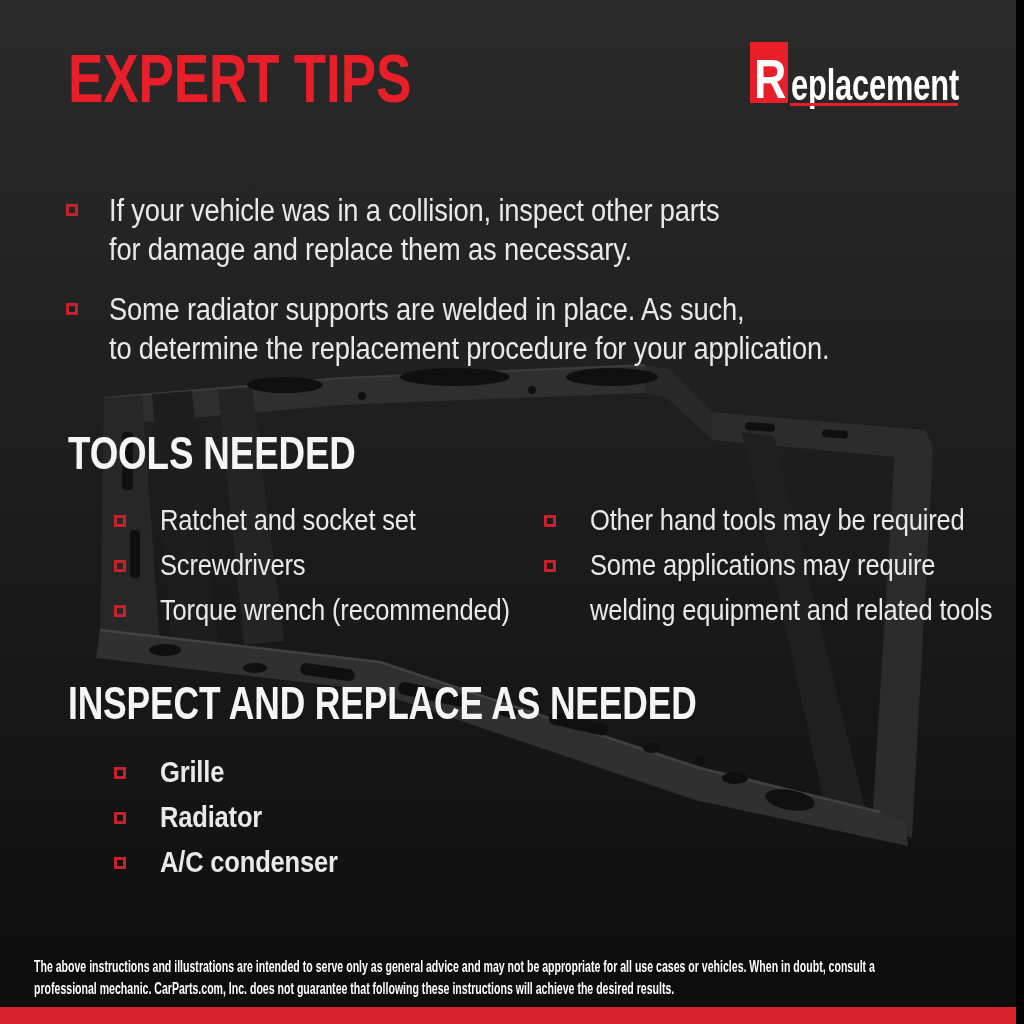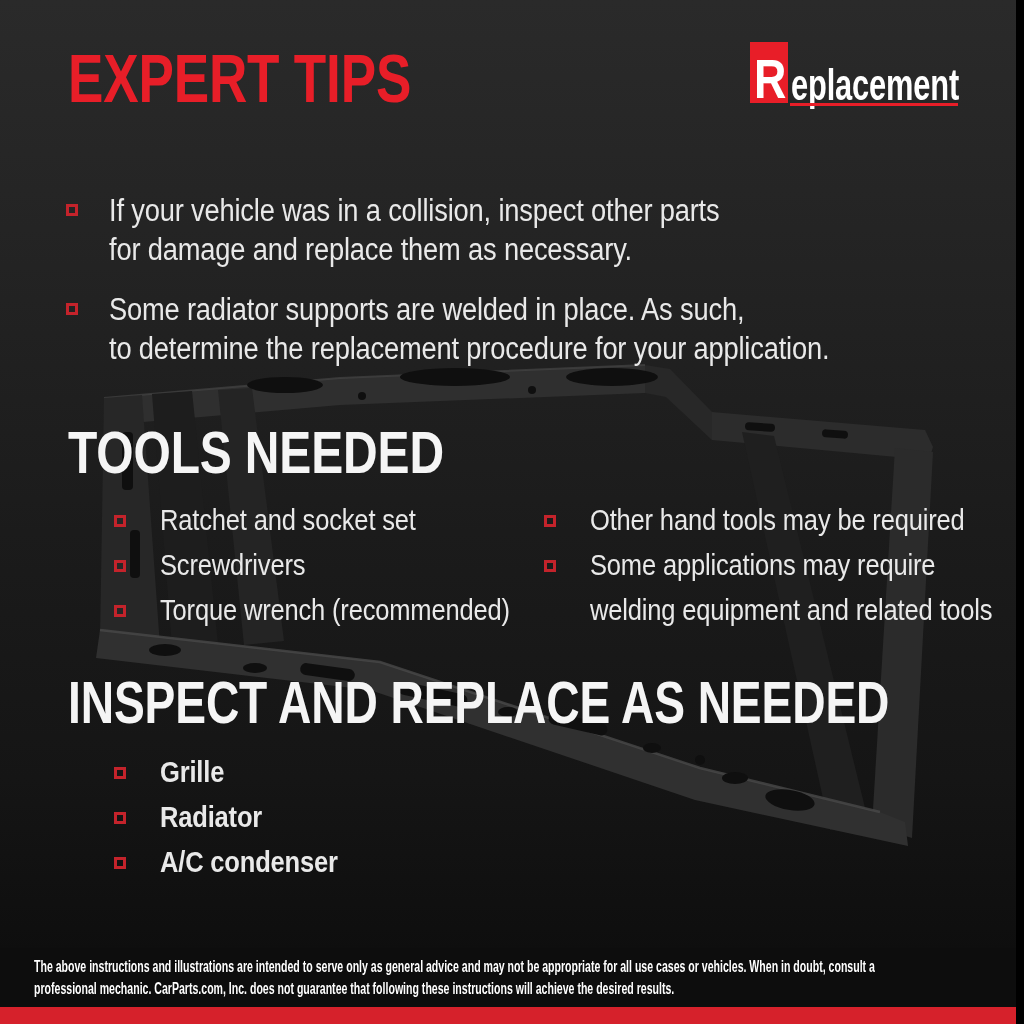--- a/index.html
+++ b/index.html
@@ -16,21 +16,21 @@
   .page{
     position:relative;width:1016px;height:1024px;overflow:hidden;
     background:linear-gradient(180deg,var(--page-bg-top) 0%,#232323 26%,#1b1b1b 52%,#151515 76%,var(--page-bg-bottom) 93%);
     font-family:"Liberation Sans","DejaVu Sans",sans-serif;
     color:var(--text-white);
   }
   .cond{display:inline-block;white-space:nowrap;transform:scaleX(var(--sx,.88));transform-origin:0 0;letter-spacing:-.2px;}
 
   
   .title{position:absolute;left:68px;top:44px;margin:0;font-size:68px;line-height:68px;font-weight:700;color:var(--accent-red);z-index:3;}
-  .h2{position:absolute;margin:0;font-weight:700;font-size:60px;line-height:46px;color:var(--heading-white);z-index:3;}
+  .h2{position:absolute;margin:0;font-weight:700;font-size:46px;line-height:46px;color:var(--heading-white);z-index:3;}
   #tools-heading{left:68px;top:430px;}
   #inspect-heading{left:68px;top:680px;}
 
   
   .brand{position:absolute;left:750px;top:42px;width:230px;height:66px;z-index:3;}
   .brand-box{position:absolute;left:0;top:0;width:38px;height:61px;background:var(--accent-red);color:#fff;font-weight:700;font-size:56px;line-height:74px;padding-left:4px;box-sizing:border-box;overflow:hidden;}
   .brand-rest{position:absolute;left:41px;top:21px;font-weight:700;font-size:44px;line-height:44px;color:#fff;}
   .brand-underline{position:absolute;left:40px;top:61px;width:168px;height:3px;background:var(--accent-red);}
 
   

